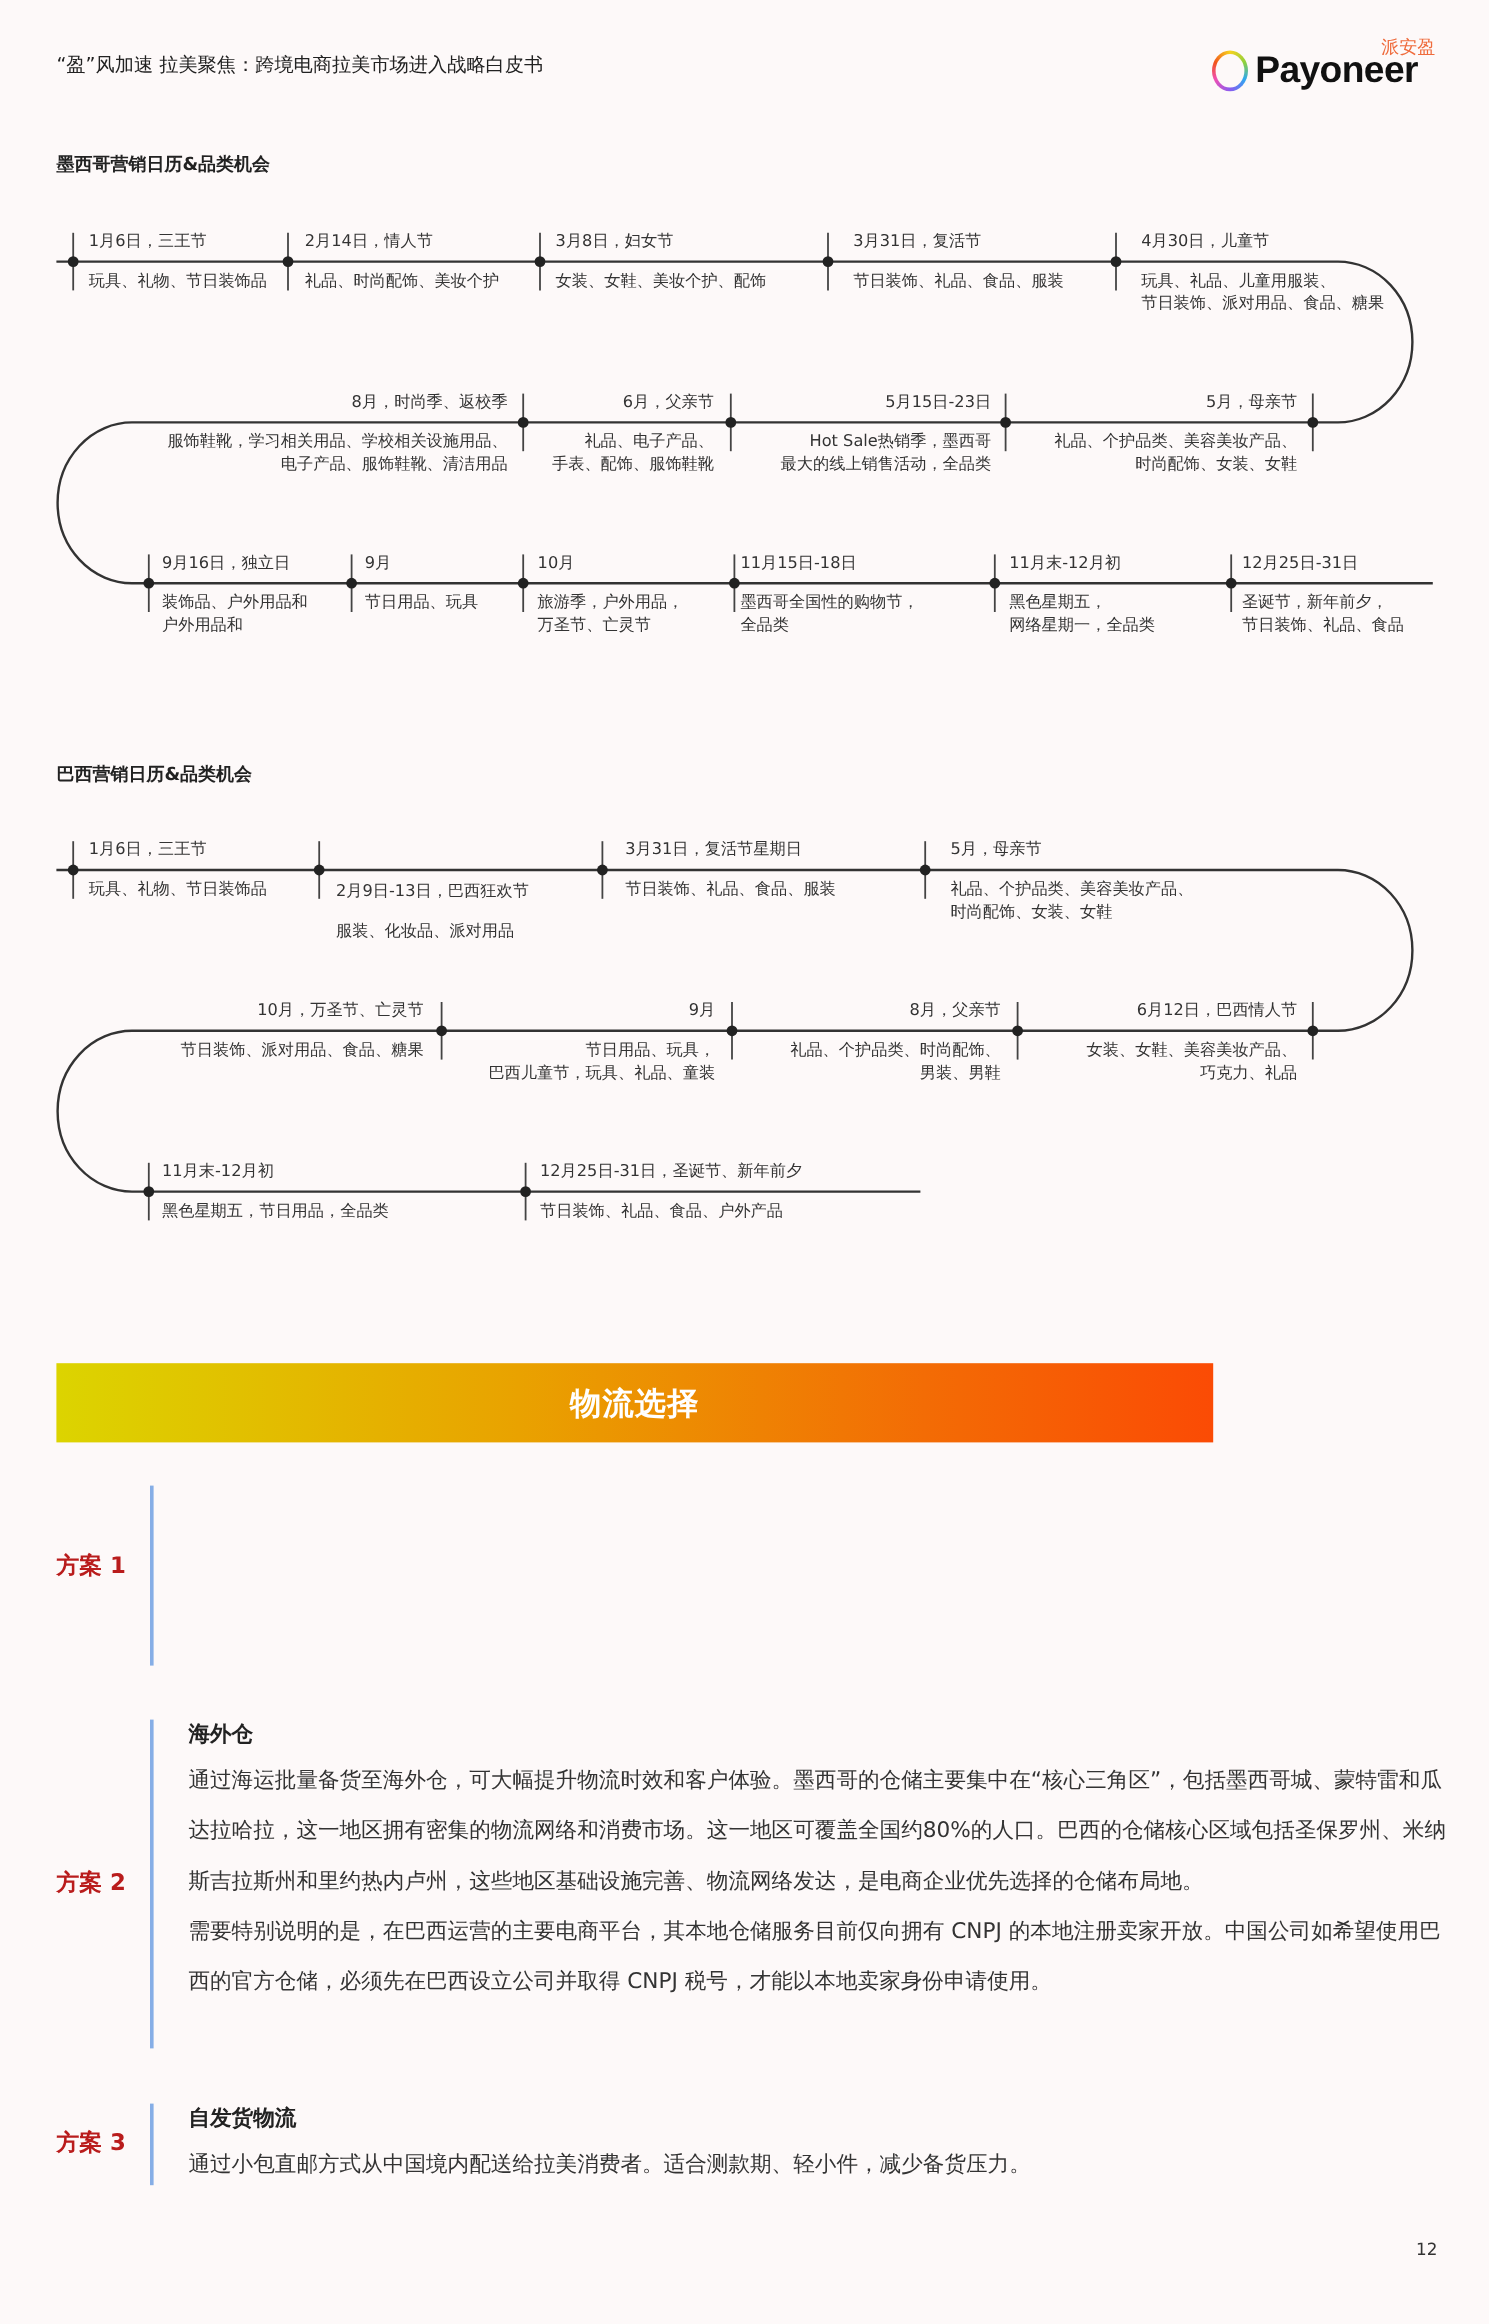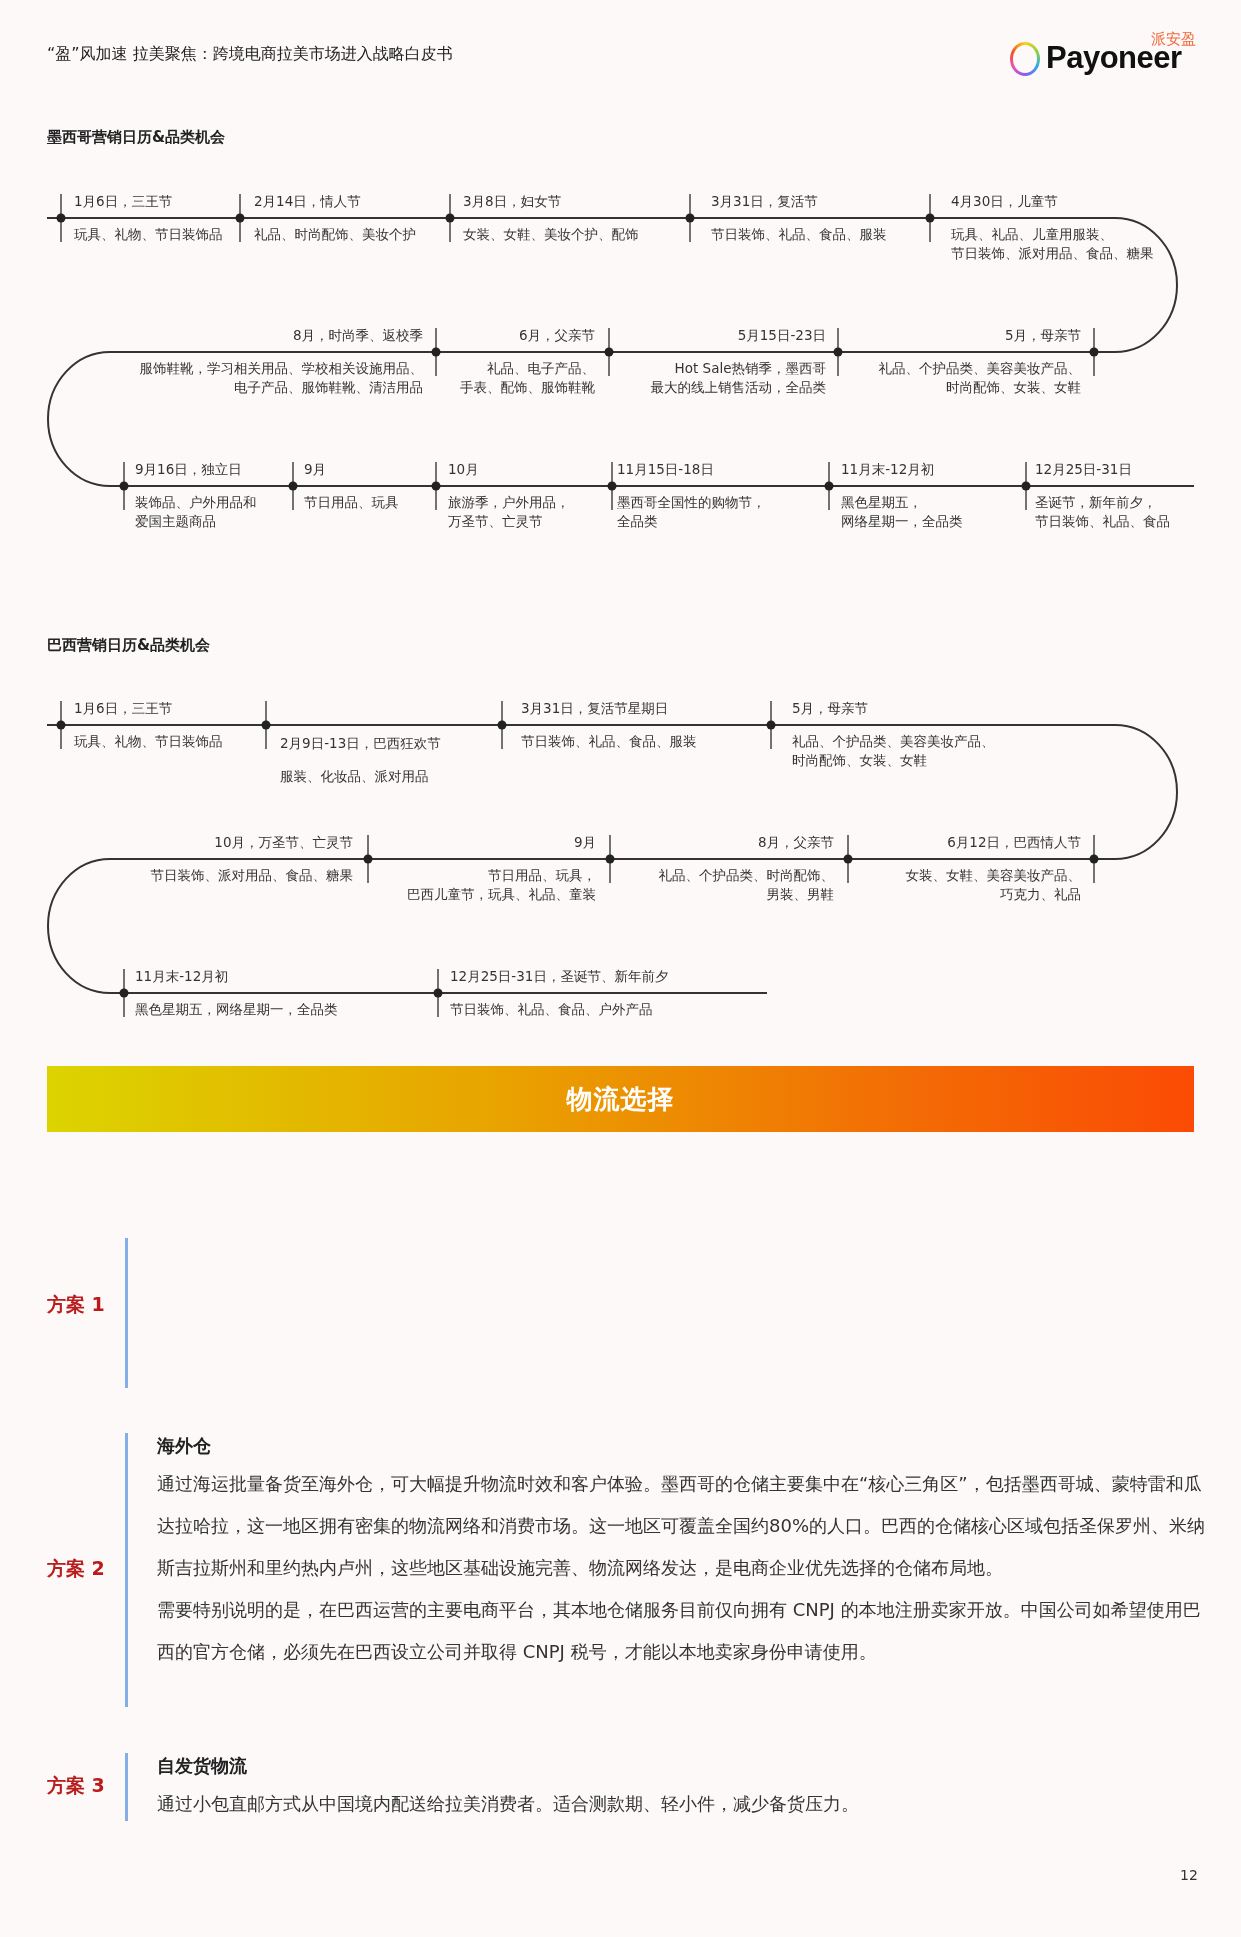--- a/index.html
+++ b/index.html
@@ -15,21 +15,21 @@
   .logo .word { position: absolute; left: 36px; top: 10px; font-size: 31px; font-weight: bold; color: #111; letter-spacing: -0.5px; font-family: Liberation Sans, sans-serif; }
 
   .section-title { position: absolute; left: 47px; font-size: 15px; font-weight: bold; color: #222; }
 
   .tl-svg { position: absolute; left: 0; width: 1241px; }
   .ev { position: absolute; font-size: 13.5px; line-height: 19px; color: #333; white-space: nowrap; }
   .ev.r { text-align: right; }
   .ev .date { display: block; }
   .ev .cat { display: block; margin-top: 14px; }
 
-  .banner { position: absolute; left: 47px; top: 1066px; width: 1147px; height: 66px;
+  .banner { position: absolute; left: 47px; top: 1136px; width: 964px; height: 66px;
     background: linear-gradient(90deg, #dcd400 0%, #e9a200 40%, #f36c05 75%, #fb4b05 100%);
     display: flex; align-items: center; justify-content: center; }
   .banner span { color: #fff; font-size: 26px; font-weight: bold; letter-spacing: 1px; }
 
   .plan { position: absolute; left: 47px; width: 1160px; }
   .plan .label { position: absolute; left: 0; font-size: 19px; font-weight: bold; color: #b91c1c; }
   .plan .bar { position: absolute; left: 78px; top: 0; width: 3px; background: #86aee6; }
   .plan .body { position: absolute; left: 110px; top: 0; width: 1060px; }
   .plan .heading { font-size: 18px; font-weight: bold; color: #222; line-height: 26px; }
   .plan .para { font-size: 18px; color: #333; line-height: 42px; margin-top: 4px; }
@@ -133,21 +133,21 @@
 </div>
 <div class="ev r" style="right:818px; top:326px;">
   <span class="date">8月，时尚季、返校季</span>
   <span class="cat">服饰鞋靴，学习相关用品、学校相关设施用品、</span>
   <span style="display:block">电子产品、服饰鞋靴、清洁用品</span>
 </div>
 
 <div class="ev" style="left:135px; top:460px;">
   <span class="date">9月16日，独立日</span>
   <span class="cat">装饰品、户外用品和</span>
-  <span style="display:block">爱国主题商品</span>
+  <span style="display:block">户外用品和</span>
 </div>
 <div class="ev" style="left:304px; top:460px;">
   <span class="date">9月</span>
   <span class="cat">节日用品、玩具</span>
 </div>
 <div class="ev" style="left:448px; top:460px;">
   <span class="date">10月</span>
   <span class="cat">旅游季，户外用品，</span>
   <span style="display:block">万圣节、亡灵节</span>
 </div>
@@ -233,21 +233,21 @@
   <span class="cat">节日用品、玩具，</span>
   <span style="display:block">巴西儿童节，玩具、礼品、童装</span>
 </div>
 <div class="ev r" style="right:888px; top:833px;">
   <span class="date">10月，万圣节、亡灵节</span>
   <span class="cat">节日装饰、派对用品、食品、糖果</span>
 </div>
 
 <div class="ev" style="left:135px; top:967px;">
   <span class="date">11月末-12月初</span>
-  <span class="cat">黑色星期五，网络星期一，全品类</span>
+  <span class="cat">黑色星期五，节日用品，全品类</span>
 </div>
 <div class="ev" style="left:450px; top:967px;">
   <span class="date">12月25日-31日，圣诞节、新年前夕</span>
   <span class="cat">节日装饰、礼品、食品、户外产品</span>
 </div>
 
 <div class="banner">
   <span>物流选择</span>
 </div>
 

